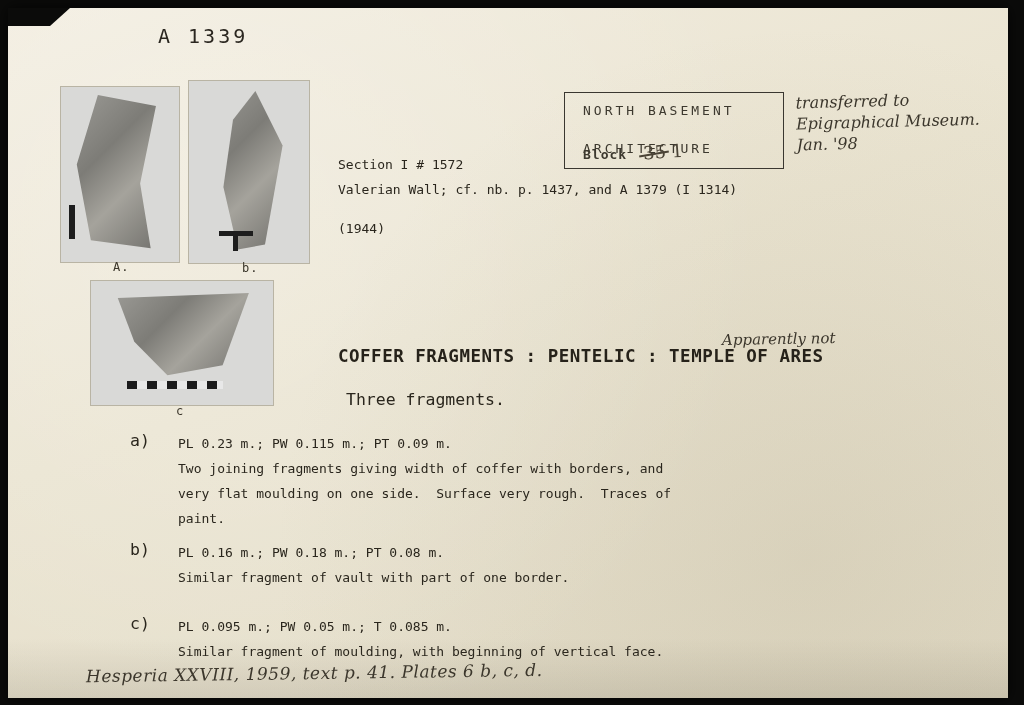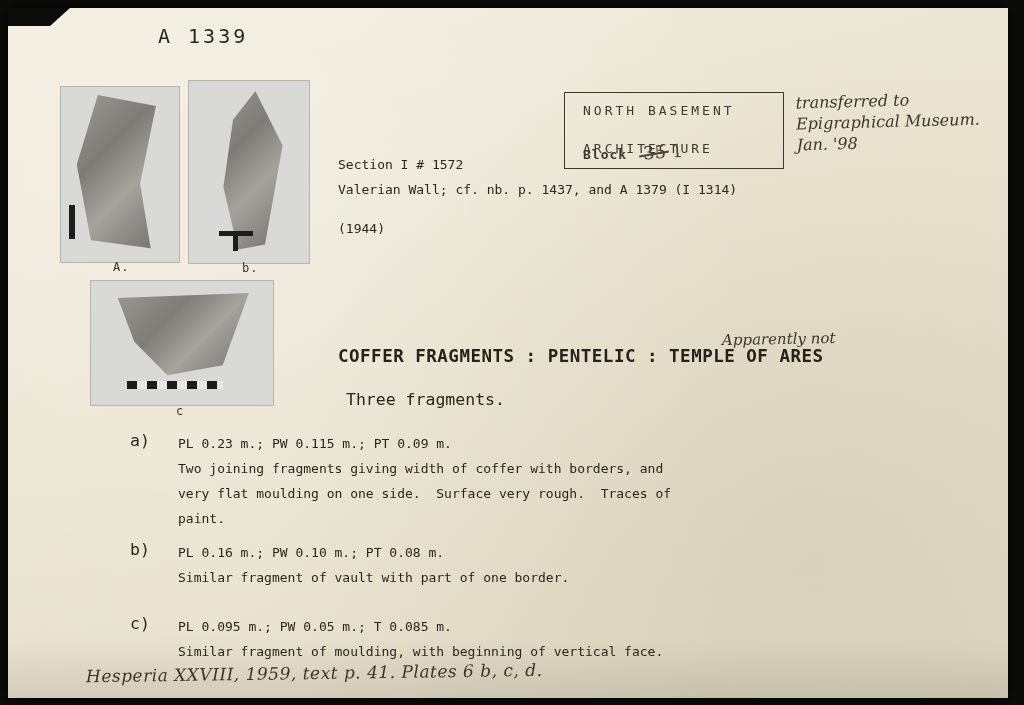--- a/index.html
+++ b/index.html
@@ -295,21 +295,21 @@
   <div class="entry" id="entry-a">
     <div class="marker">a)</div>
     <div class="etext">PL 0.23 m.; PW 0.115 m.; PT 0.09 m.
 Two joining fragments giving width of coffer with borders, and
 very flat moulding on one side.  Surface very rough.  Traces of
 paint.</div>
   </div>
 
   <div class="entry" id="entry-b">
     <div class="marker">b)</div>
-    <div class="etext">PL 0.16 m.; PW 0.10 m.; PT 0.08 m.
+    <div class="etext">PL 0.16 m.; PW 0.18 m.; PT 0.08 m.
 Similar fragment of vault with part of one border.</div>
   </div>
 
   <div class="entry" id="entry-c">
     <div class="marker">c)</div>
     <div class="etext">PL 0.095 m.; PW 0.05 m.; T 0.085 m.
 Similar fragment of moulding, with beginning of vertical face.</div>
   </div>
 
   <div id="fade-bottom"></div>

